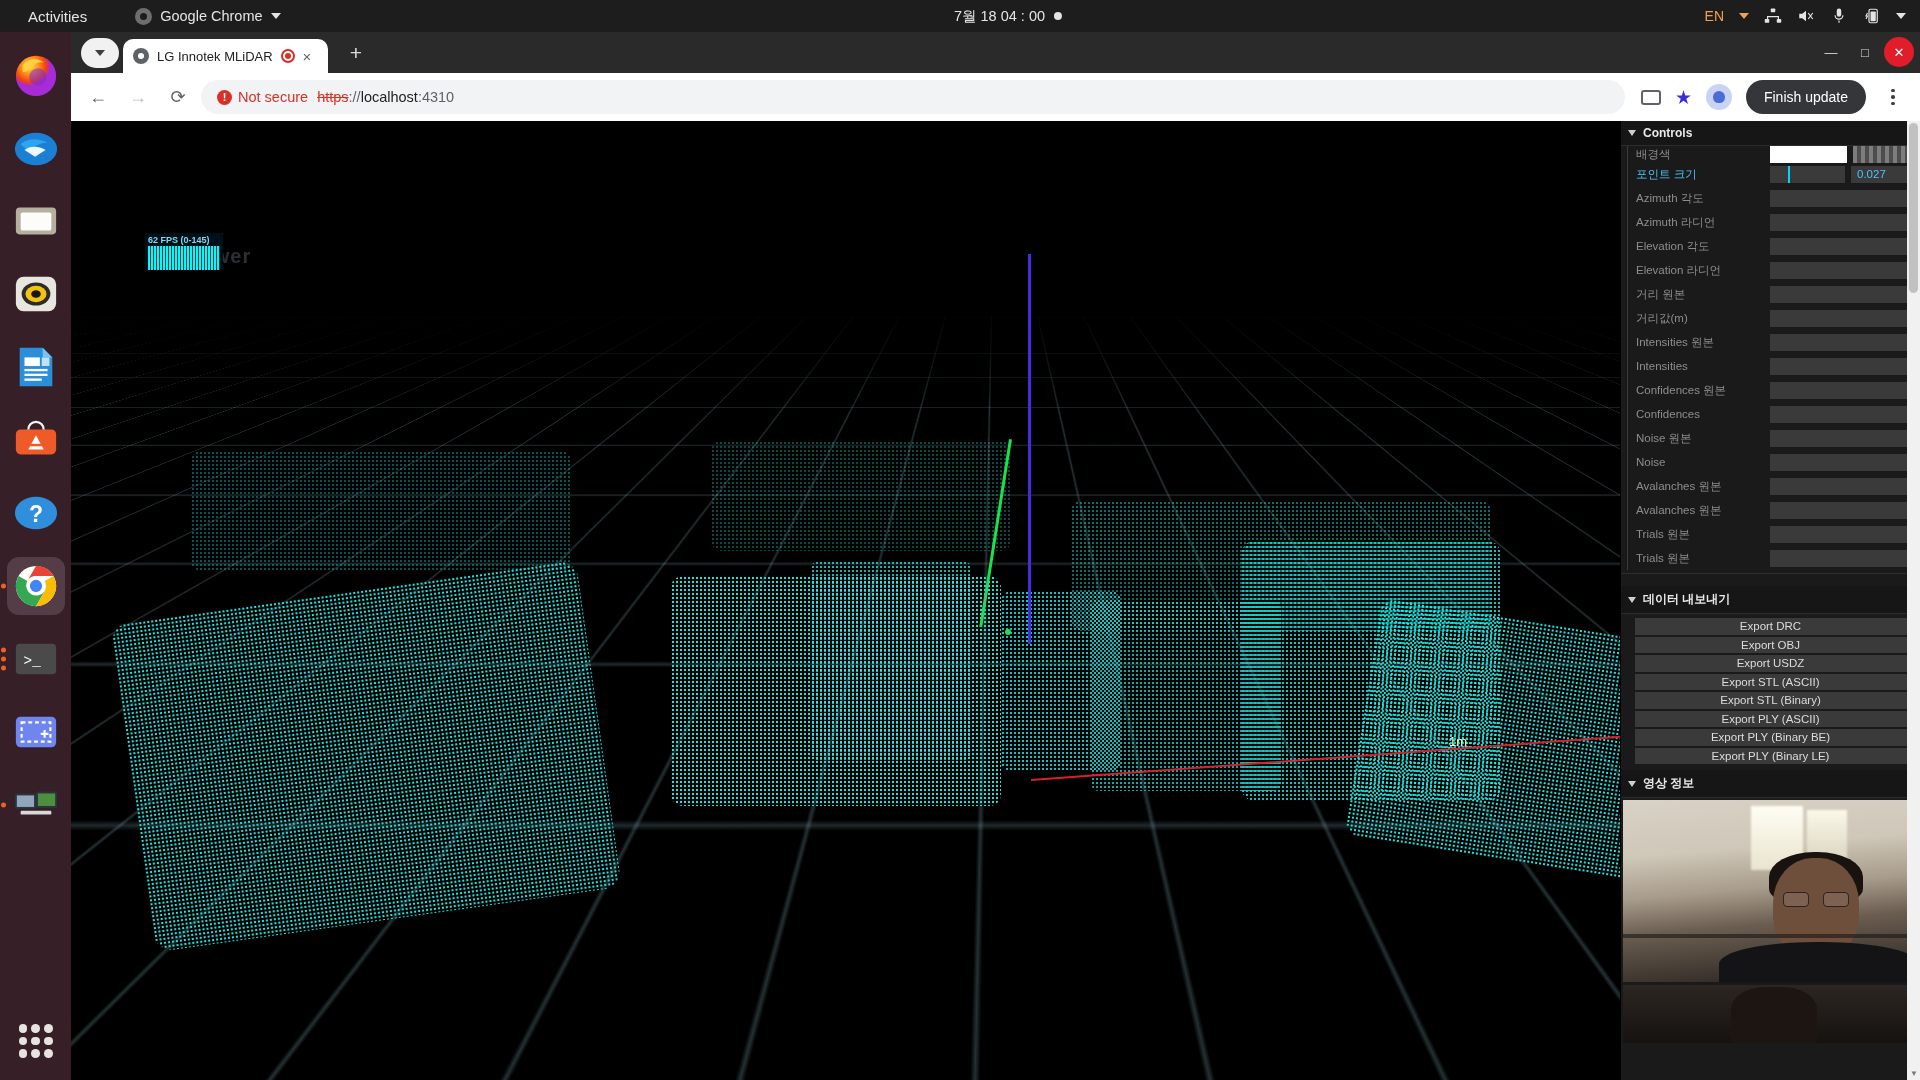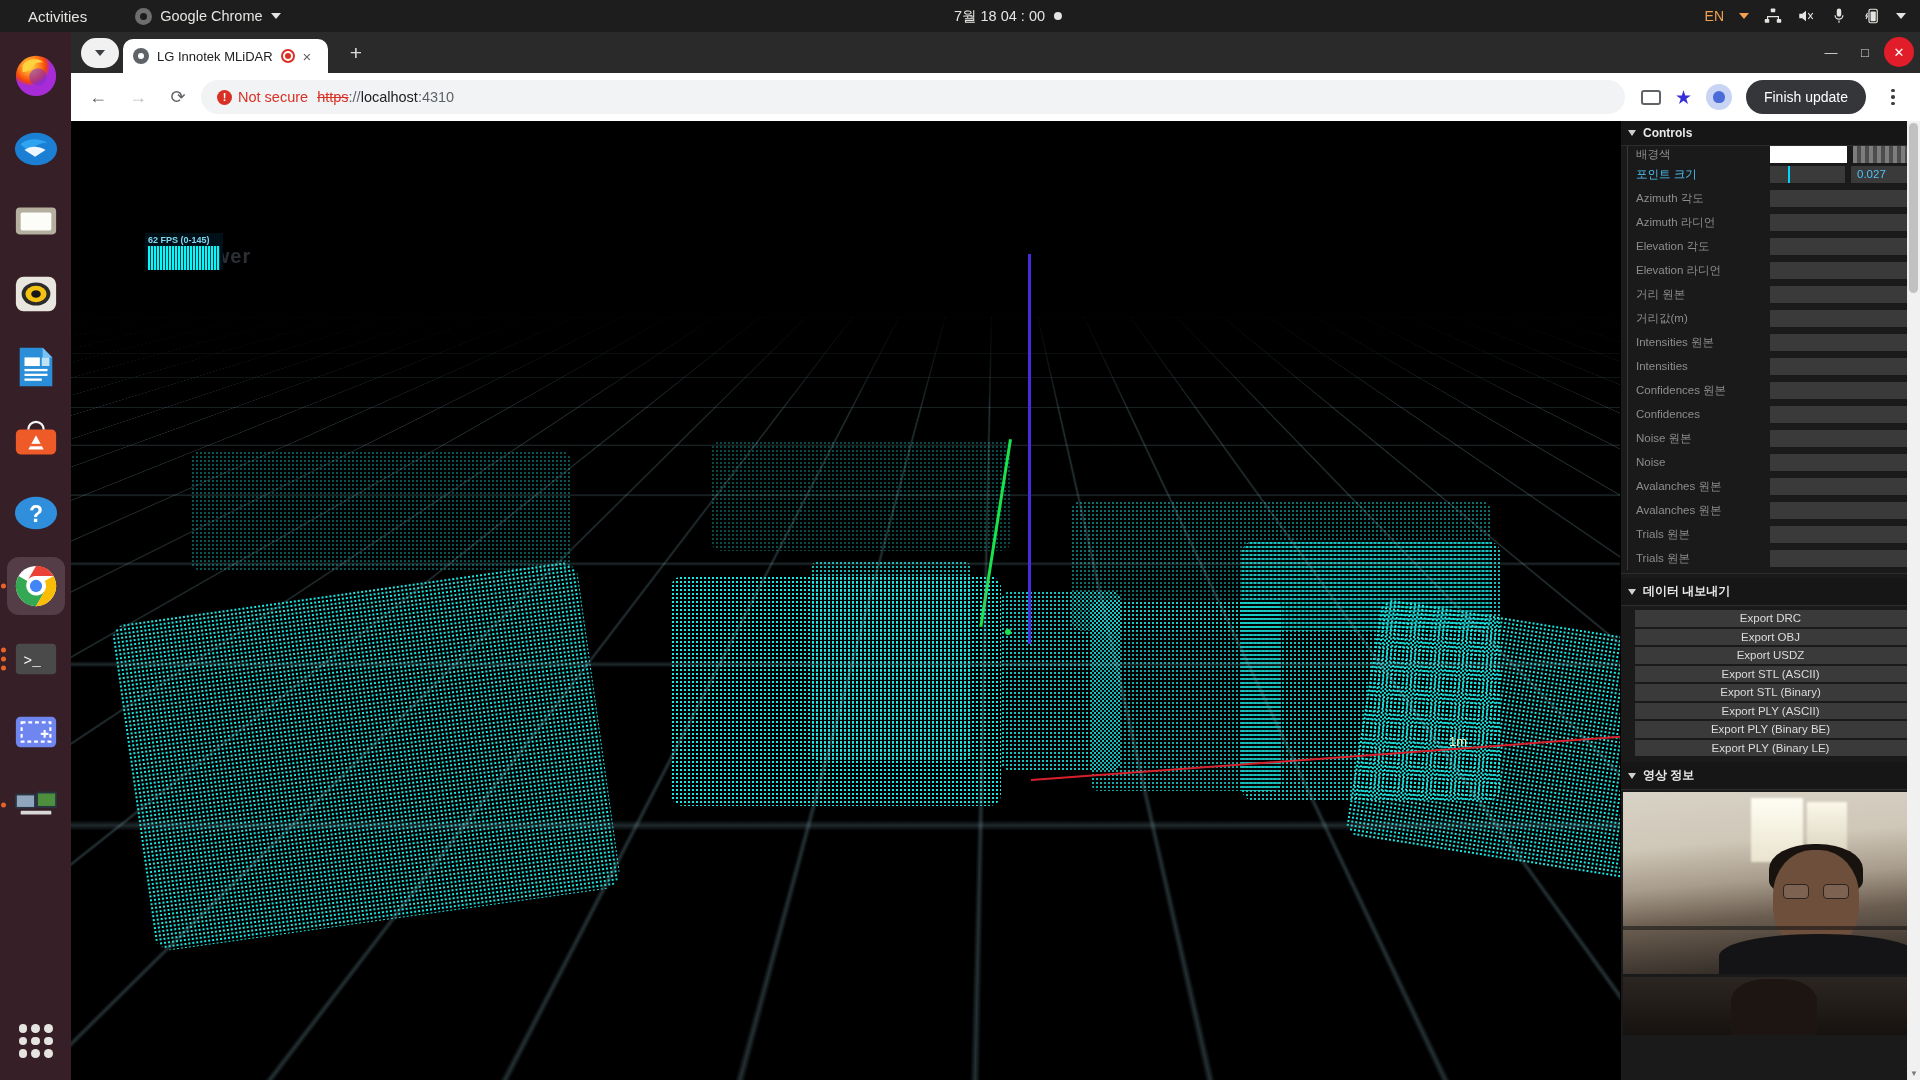--- a/index.html
+++ b/index.html
@@ -501,21 +501,21 @@
             <div class="ctrl"></div>
           </div>
           <div class="row">
             <div class="name">Trials 원본</div>
             <div class="ctrl"></div>
           </div>
         </div>
 
       <div class="divider"></div>
 
-      <div class="sec-head" style="margin-top:4px">
+      <div class="sec-head" style="margin-top:12px">
         <span class="chev"></span>
         <span>데이터 내보내기</span>
       </div>
       <div id="export-buttons" style="padding-top:2px">
           <button class="exp-btn">Export DRC</button>
           <button class="exp-btn">Export OBJ</button>
           <button class="exp-btn">Export USDZ</button>
           <button class="exp-btn">Export STL (ASCII)</button>
           <button class="exp-btn">Export STL (Binary)</button>
           <button class="exp-btn">Export PLY (ASCII)</button>

